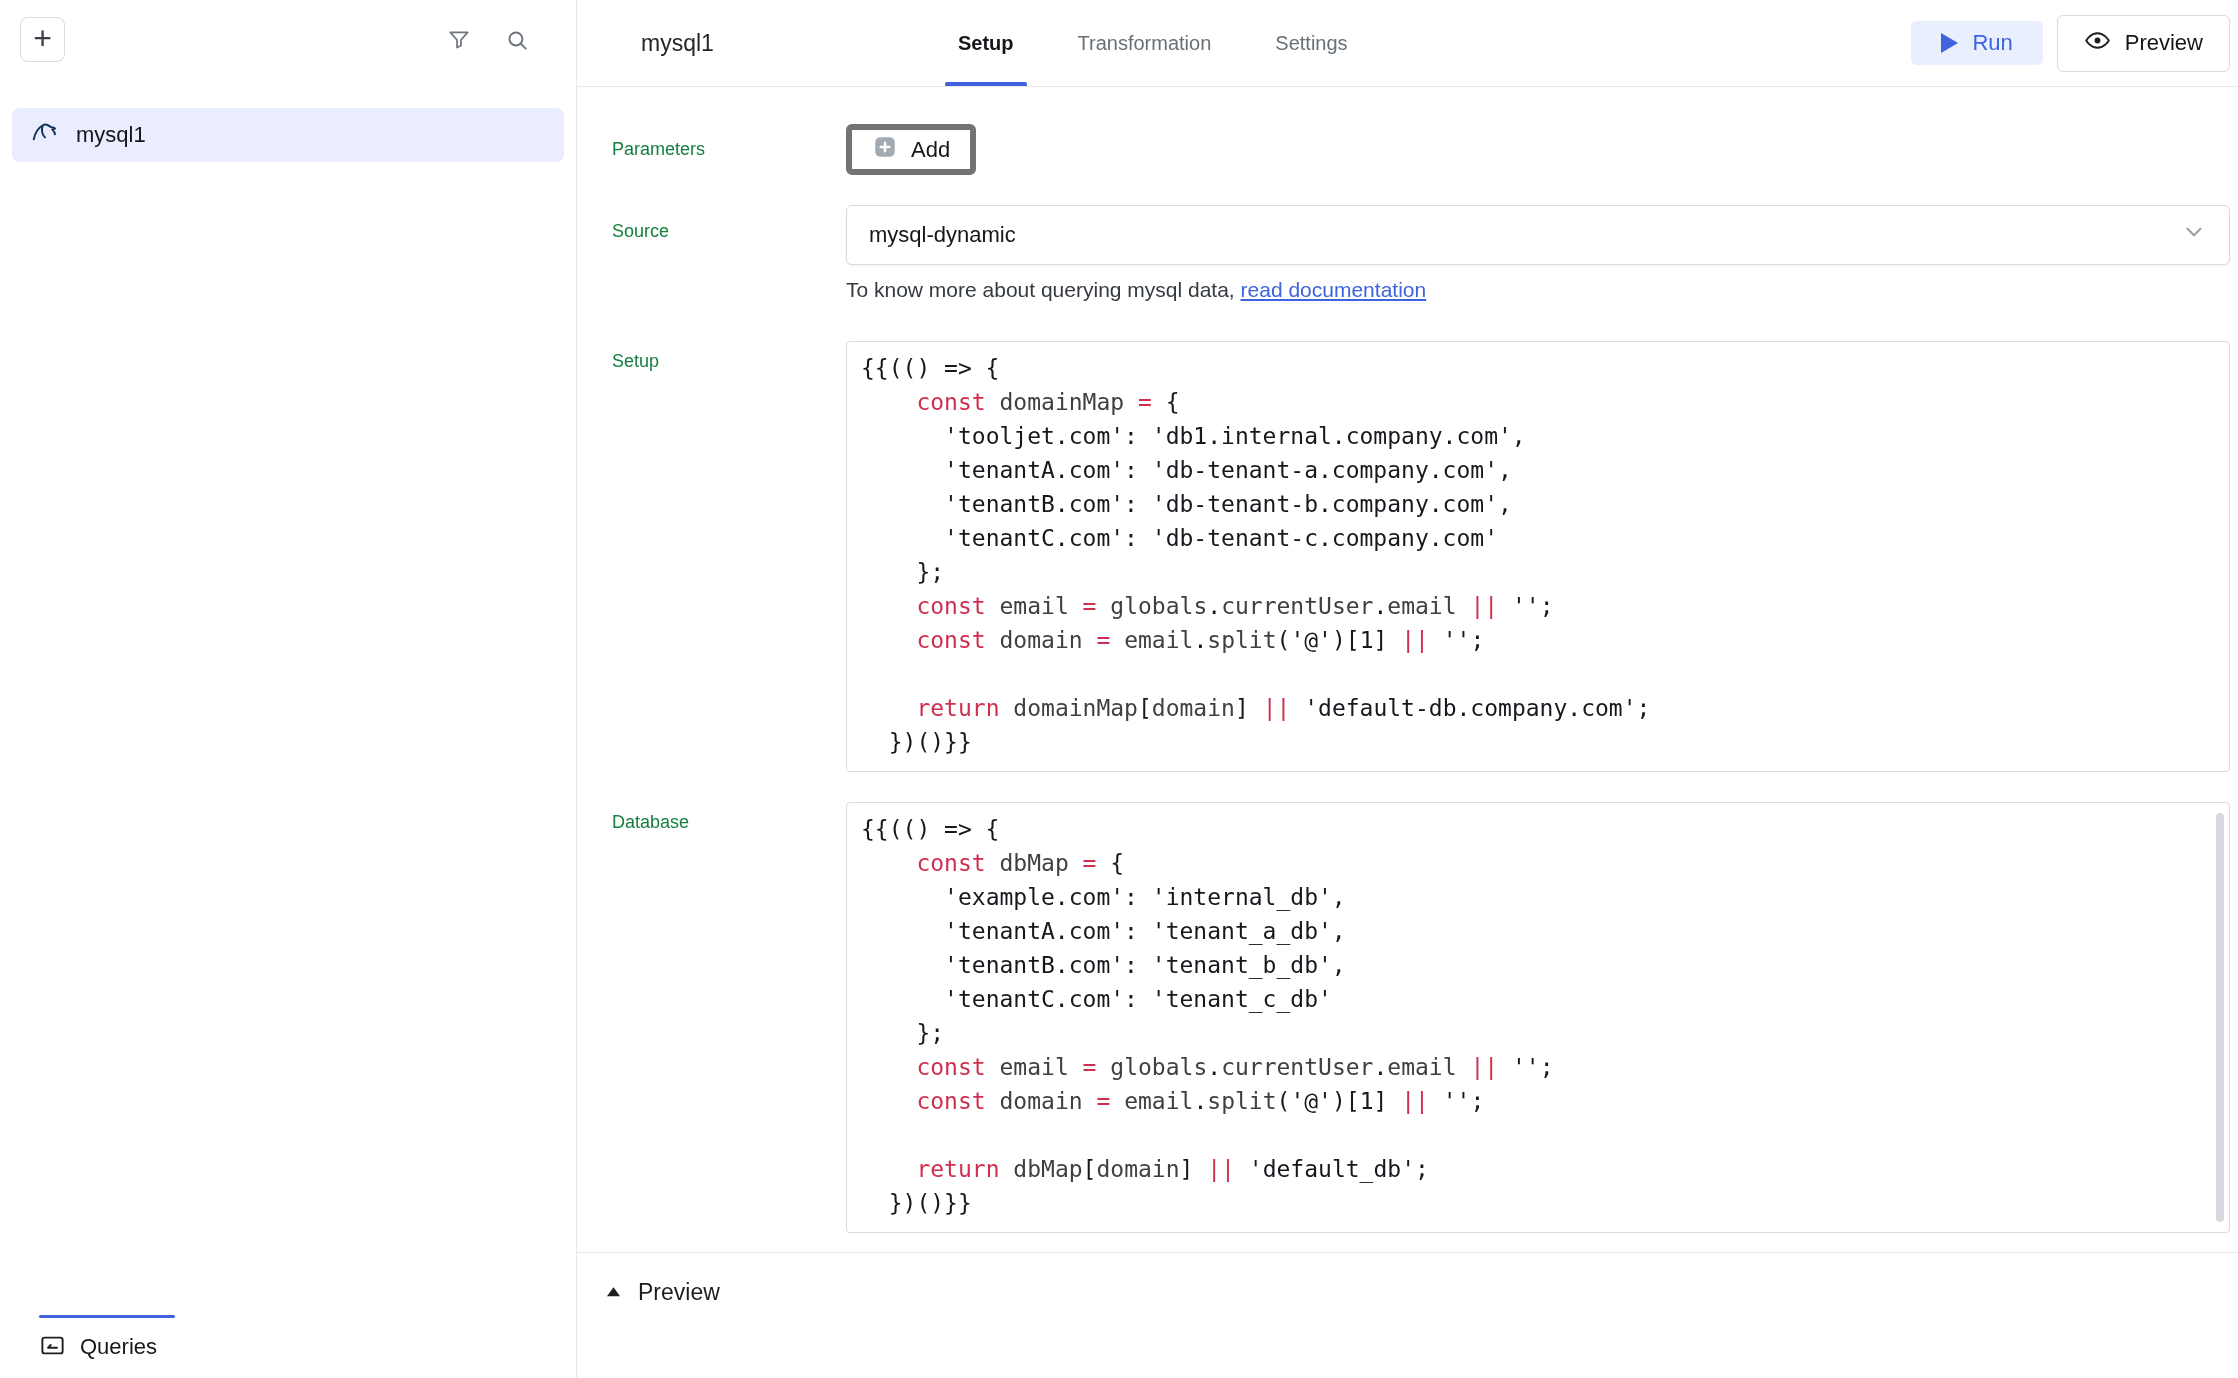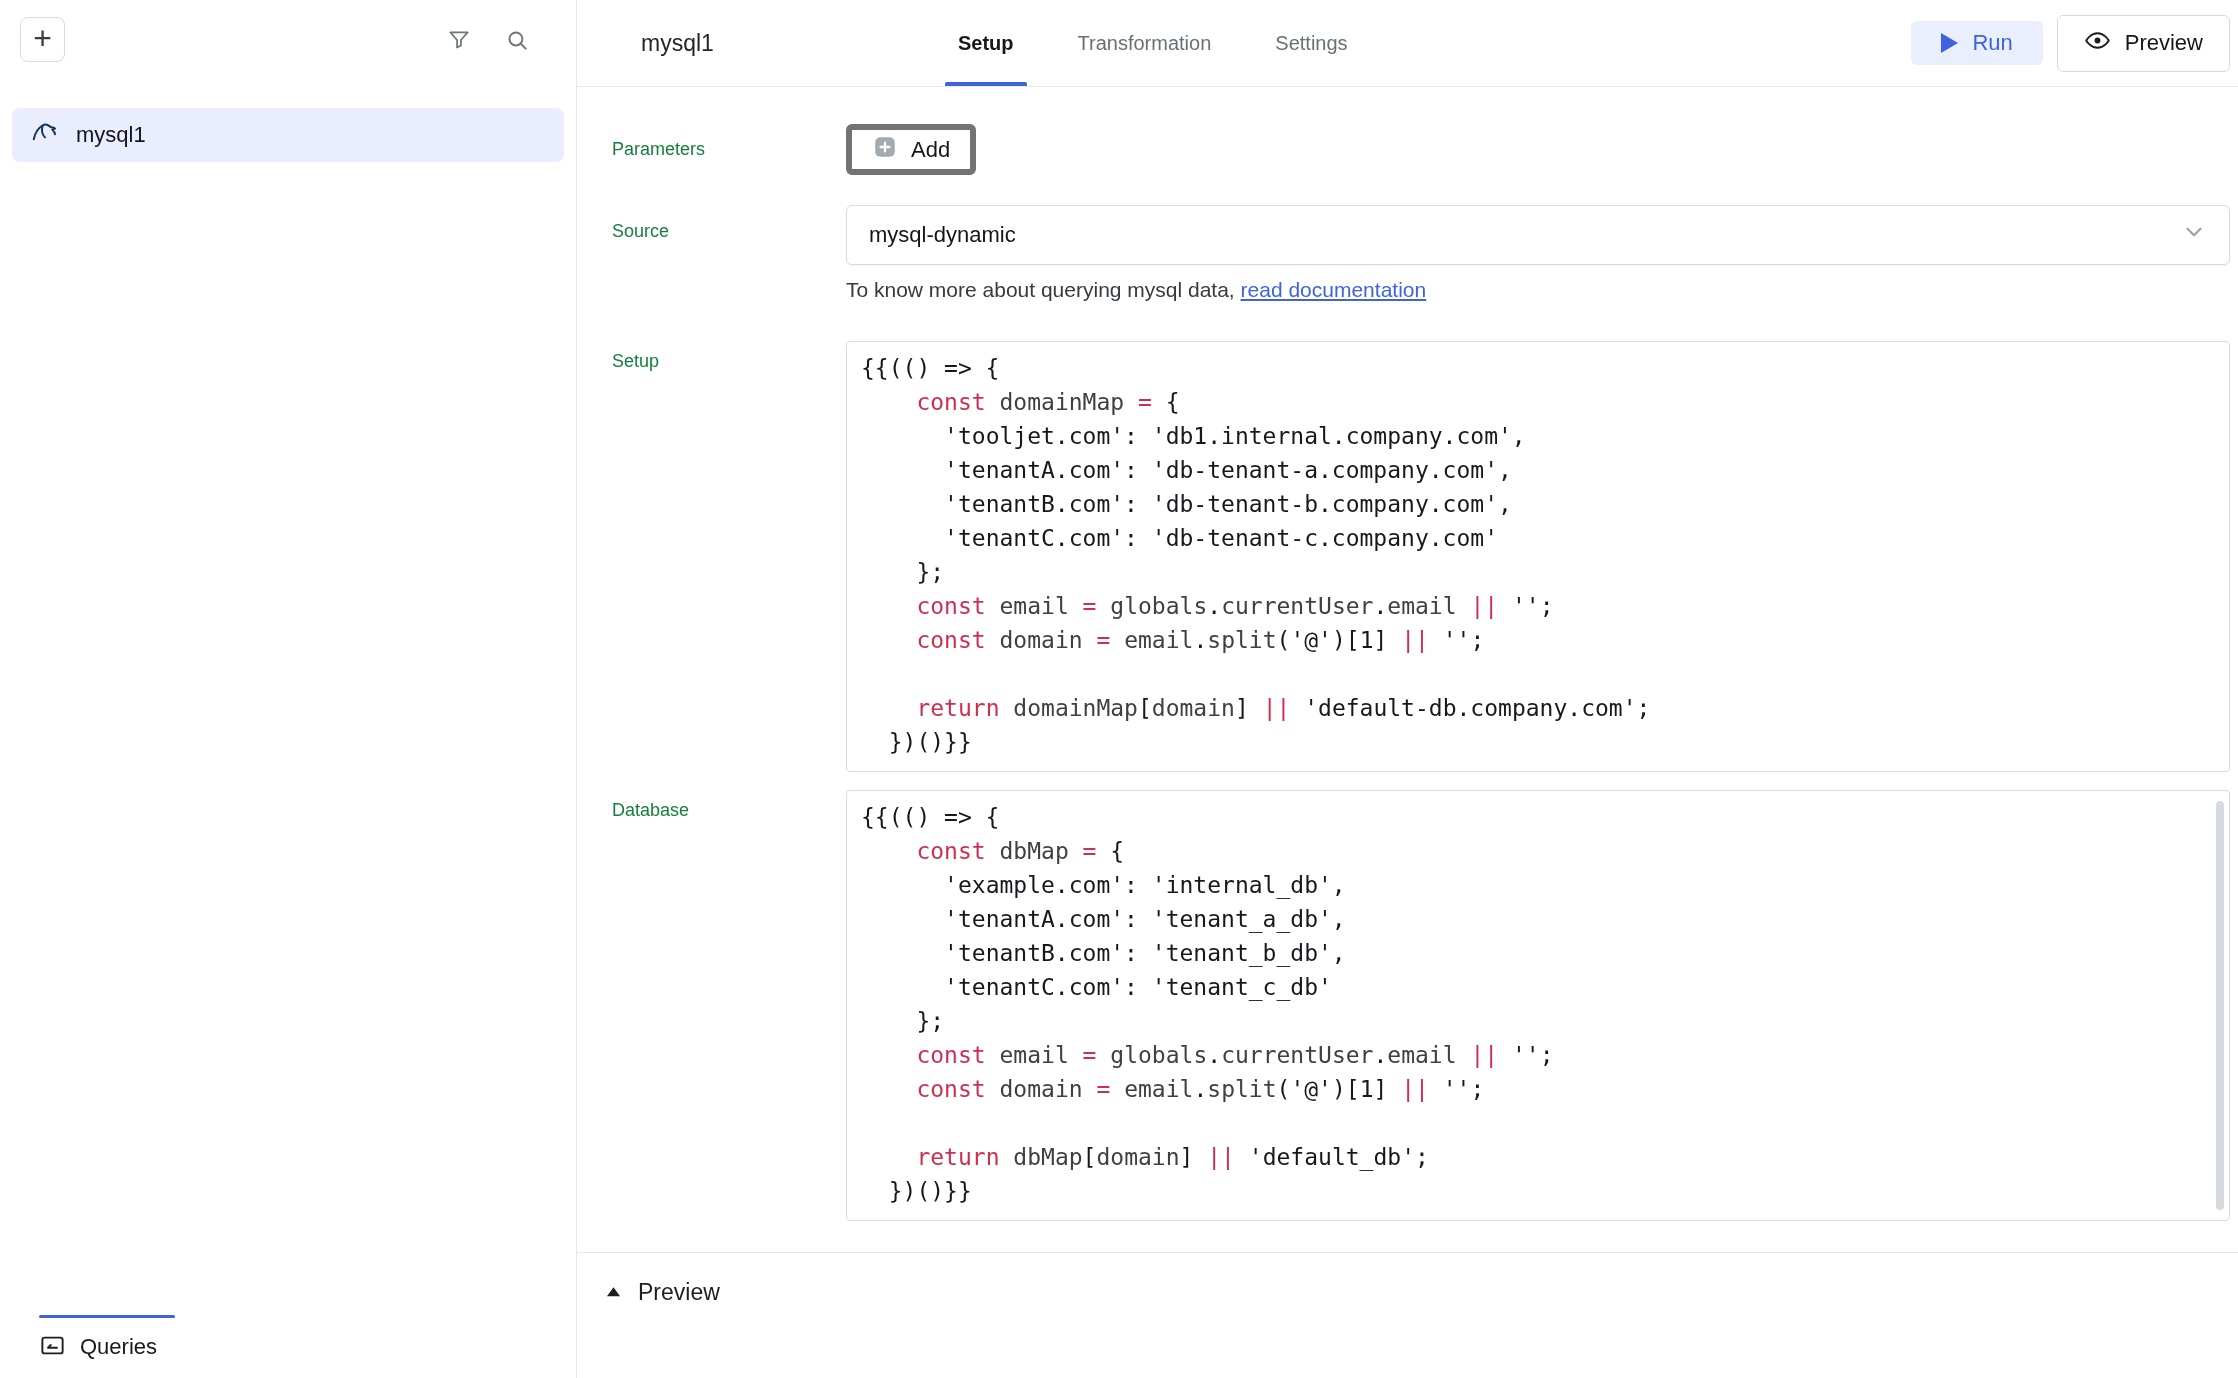--- a/index.html
+++ b/index.html
@@ -122,21 +122,21 @@
     height:60px; border:1px solid #d7dbe0; border-radius:6px;
     display:flex; align-items:center; justify-content:space-between;
     padding:0 22px; font-size:22px; color:#14171a;
     background:#fff; cursor:pointer;
     box-shadow:0 1px 2px rgba(16,24,40,.05);
   }
   .helper-text{ margin-top:13px; font-size:21px; color:#343a40; }
   .helper-link{ color:#3E63DD; text-decoration:underline; cursor:pointer; }
 
   .row-host{ margin-top:39px; }
-  .row-database{ margin-top:18px; }
+  .row-database{ margin-top:30px; }
   .row-host .row-label, .row-database .row-label{ padding-top:10px; }
 
   .code-box{
     border:1px solid #d7dbe0; border-radius:4px;
     padding:9px 40px 12px 14px;
     font-family:"DejaVu Sans Mono", monospace;
     font-size:23px; color:#16181d;
     background:#fff; position:relative;
     cursor:text;
   }

